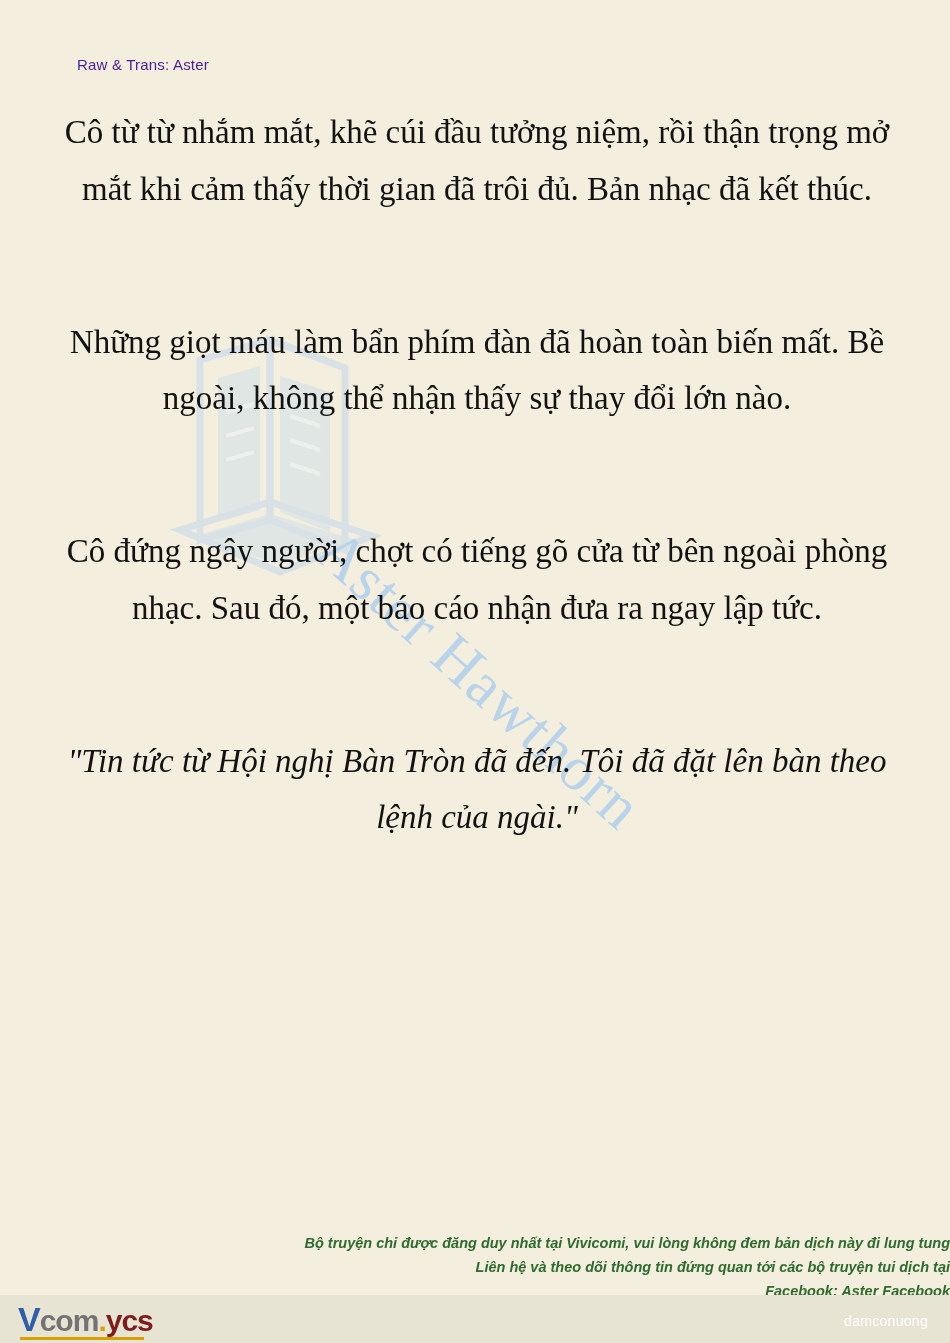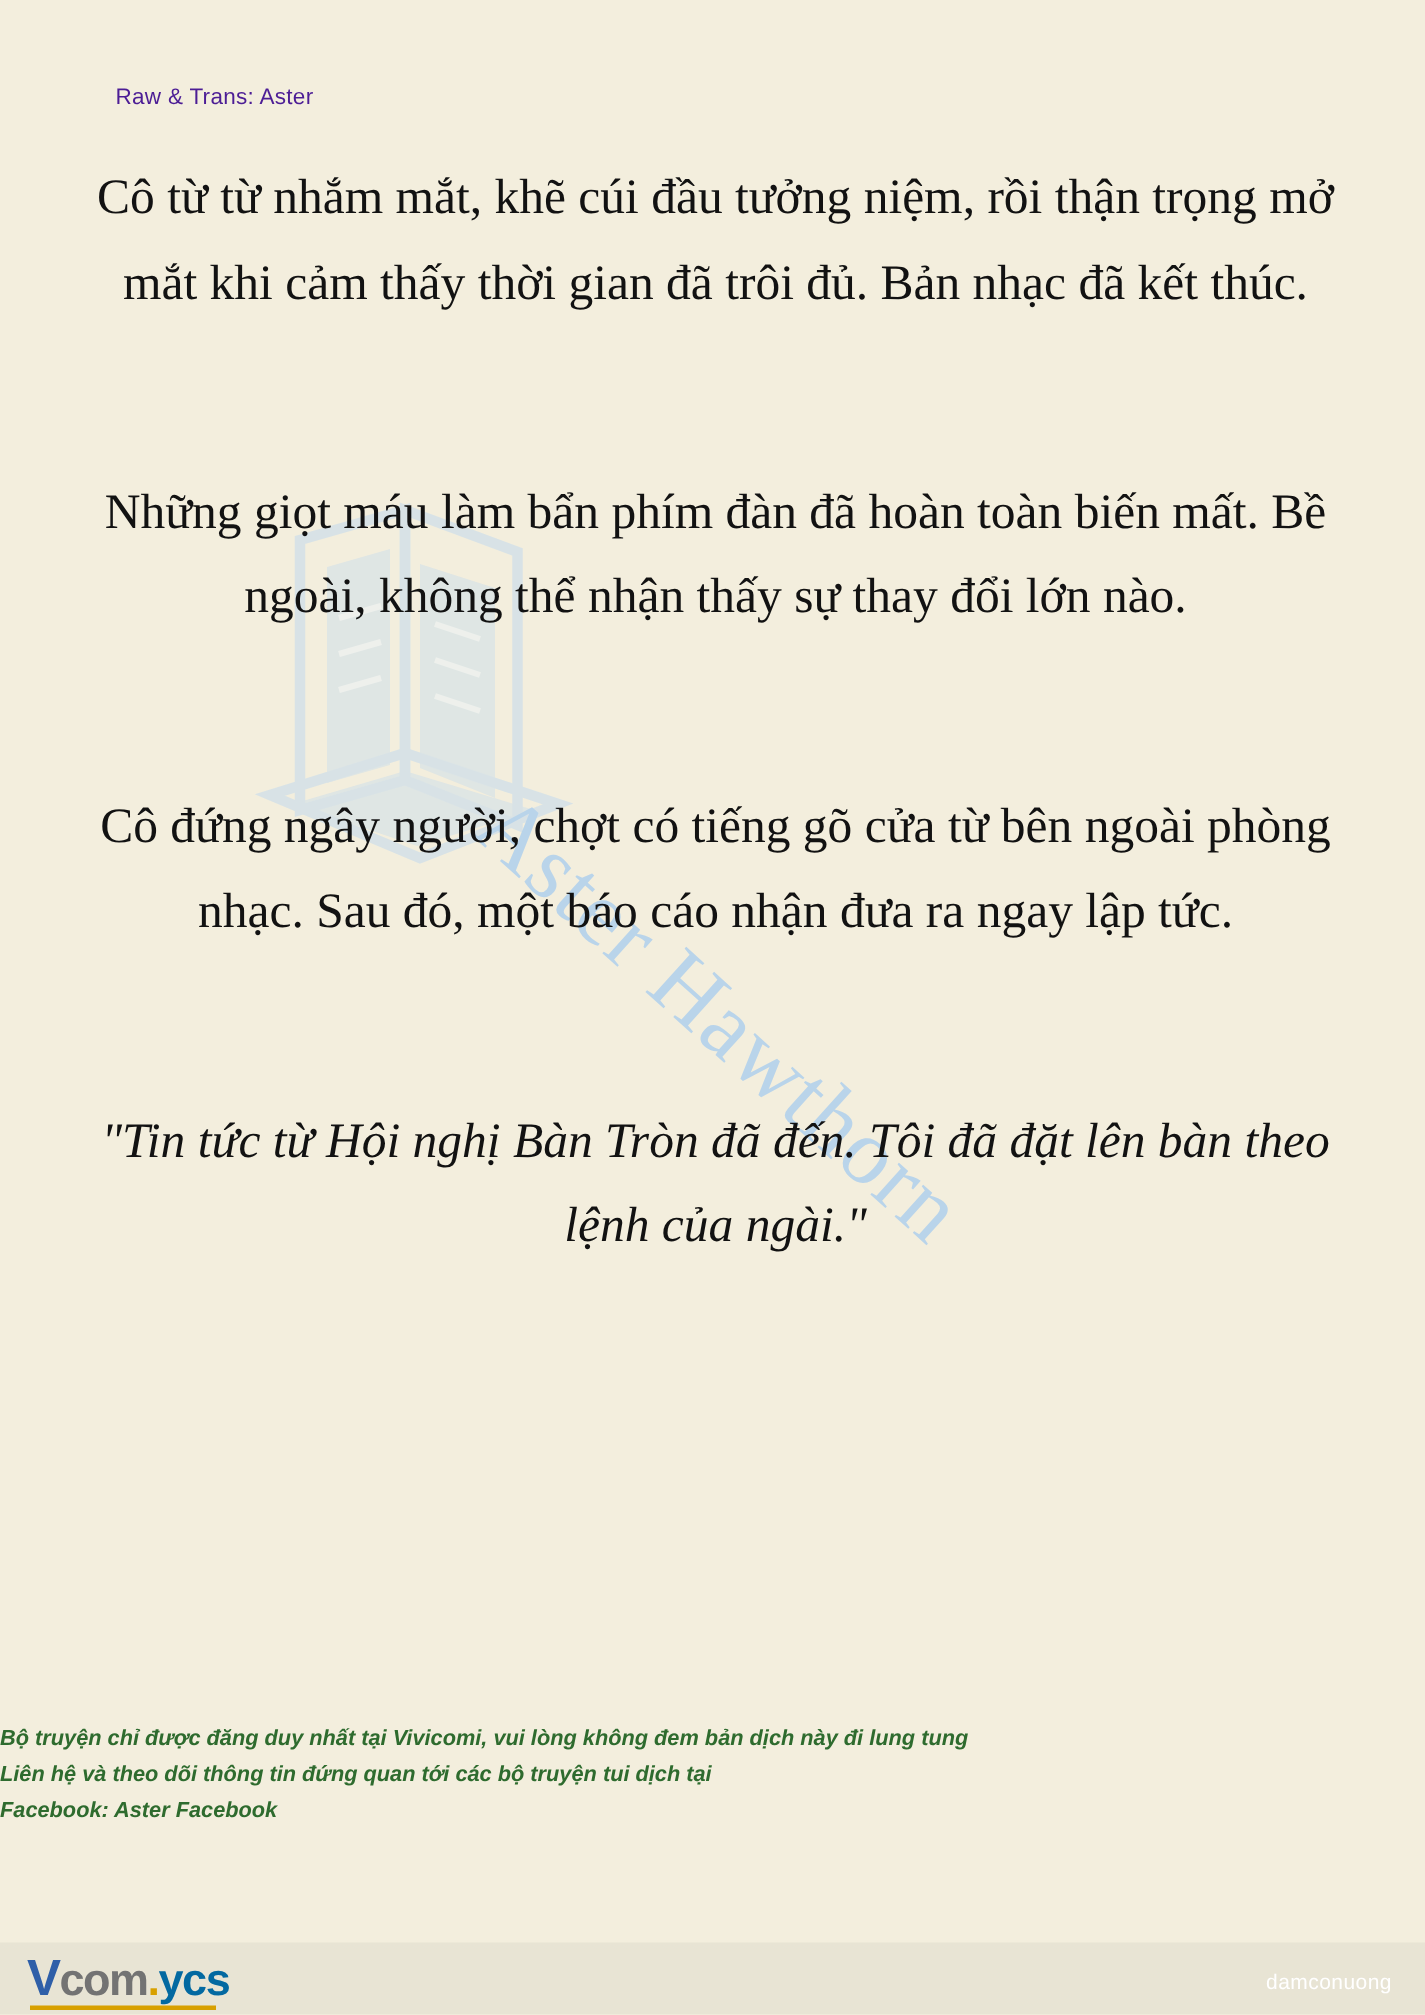--- a/index.html
+++ b/index.html
@@ -85,22 +85,22 @@
   }
   .para.gap-large {
     margin-bottom: 96px;
   }
 
   
   .footer-notes {
     position: absolute;
     left: 0;
     right: 0;
-    top: 1148px;
-    text-align: left;
+    top: 1232px;
+    text-align: right;
   }
   .footer-line {
     font-family: "Liberation Sans", sans-serif;
     font-size: 14.5px;
     font-weight: bold;
     font-style: italic;
     color: #2e6b2e;
     line-height: 1.65;
   }
 
@@ -131,21 +131,21 @@
   }
   .brand .com {
     color: #737373;
     line-height: 1;
   }
   .brand .dot {
     color: #d8a000;
     line-height: 1;
   }
   .brand .ycs {
-    color: #0369a1;
+    color: #7f1d1d;
     line-height: 1;
     margin-top: 44px;
   }
   .brand-underline {
     position: absolute;
     left: 20px;
     bottom: 3px;
     width: 124px;
     height: 3px;
     background: #d8a000;

